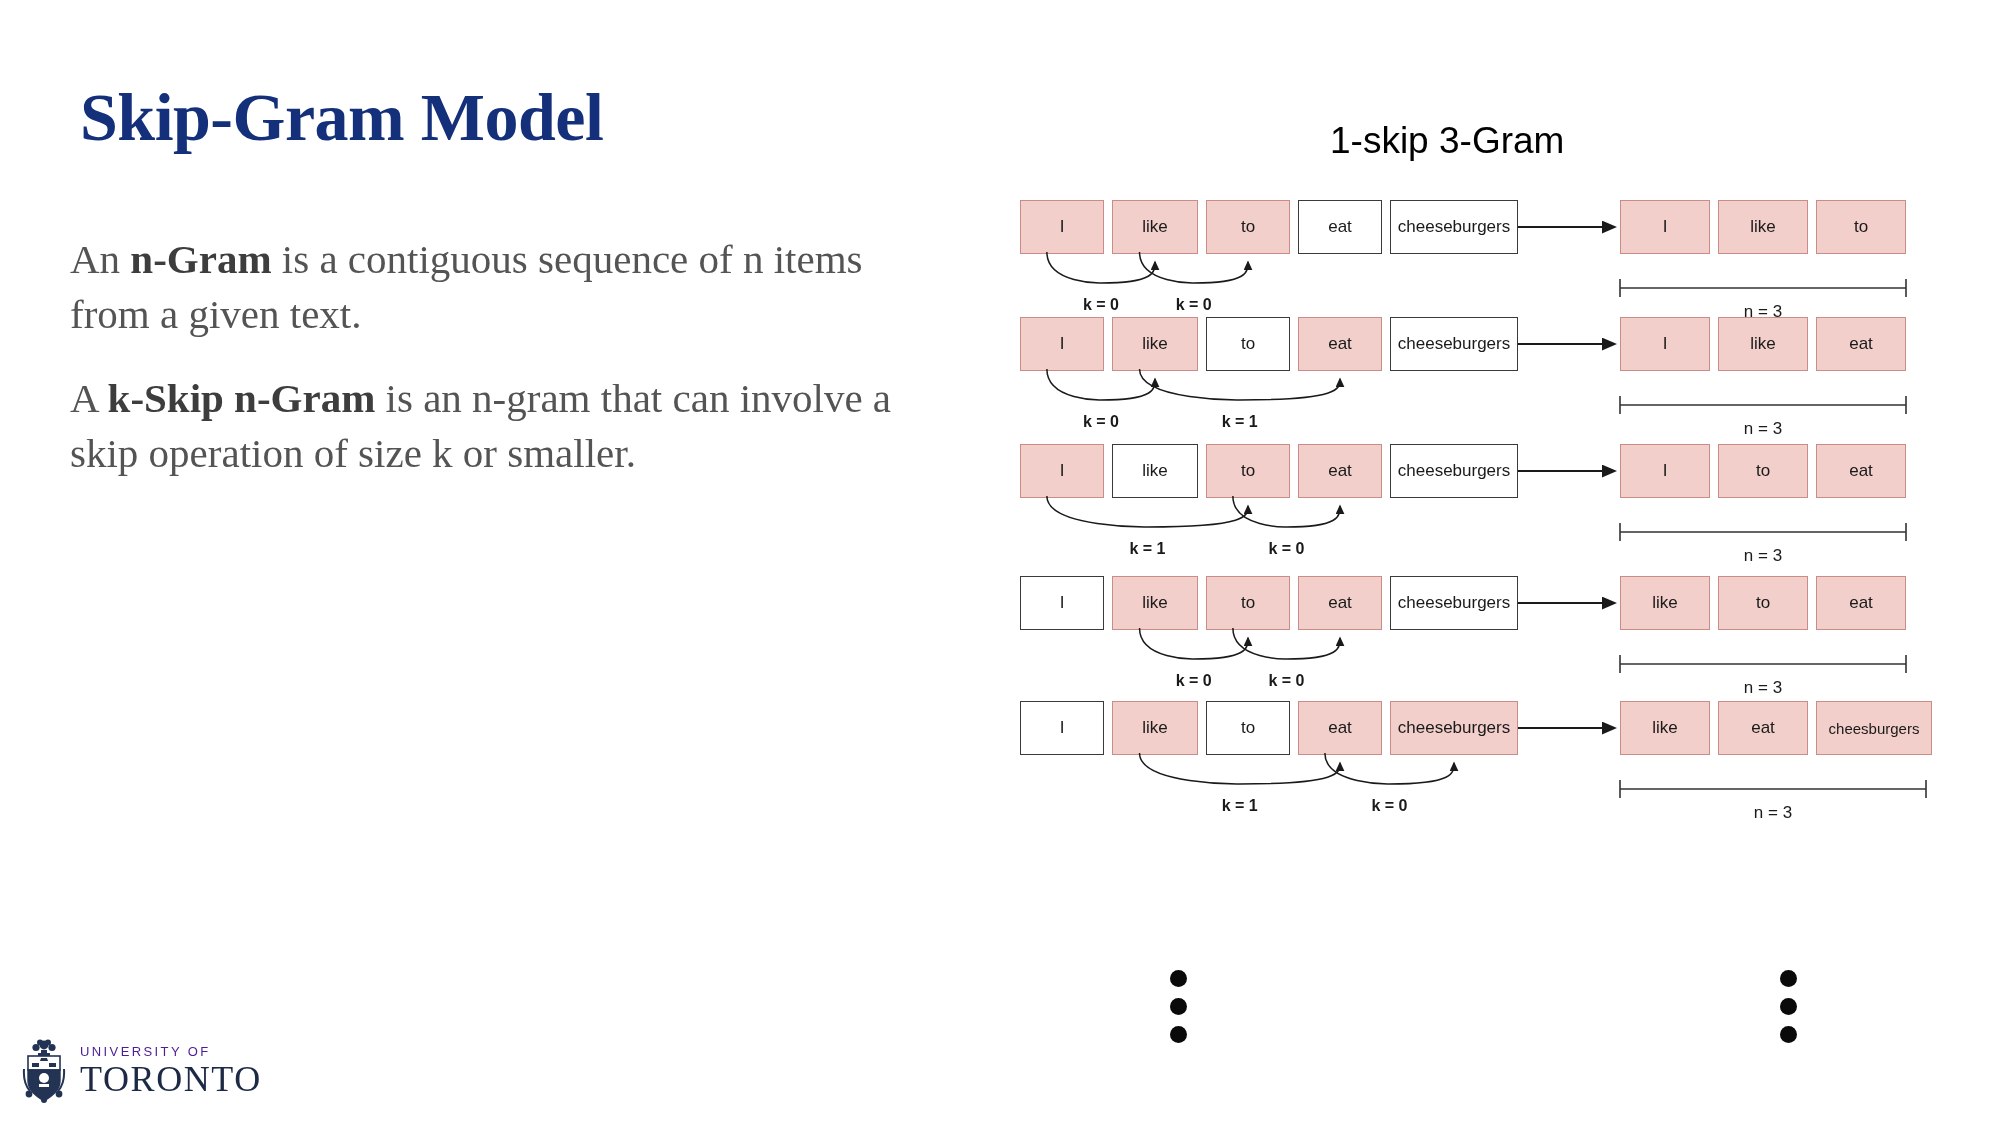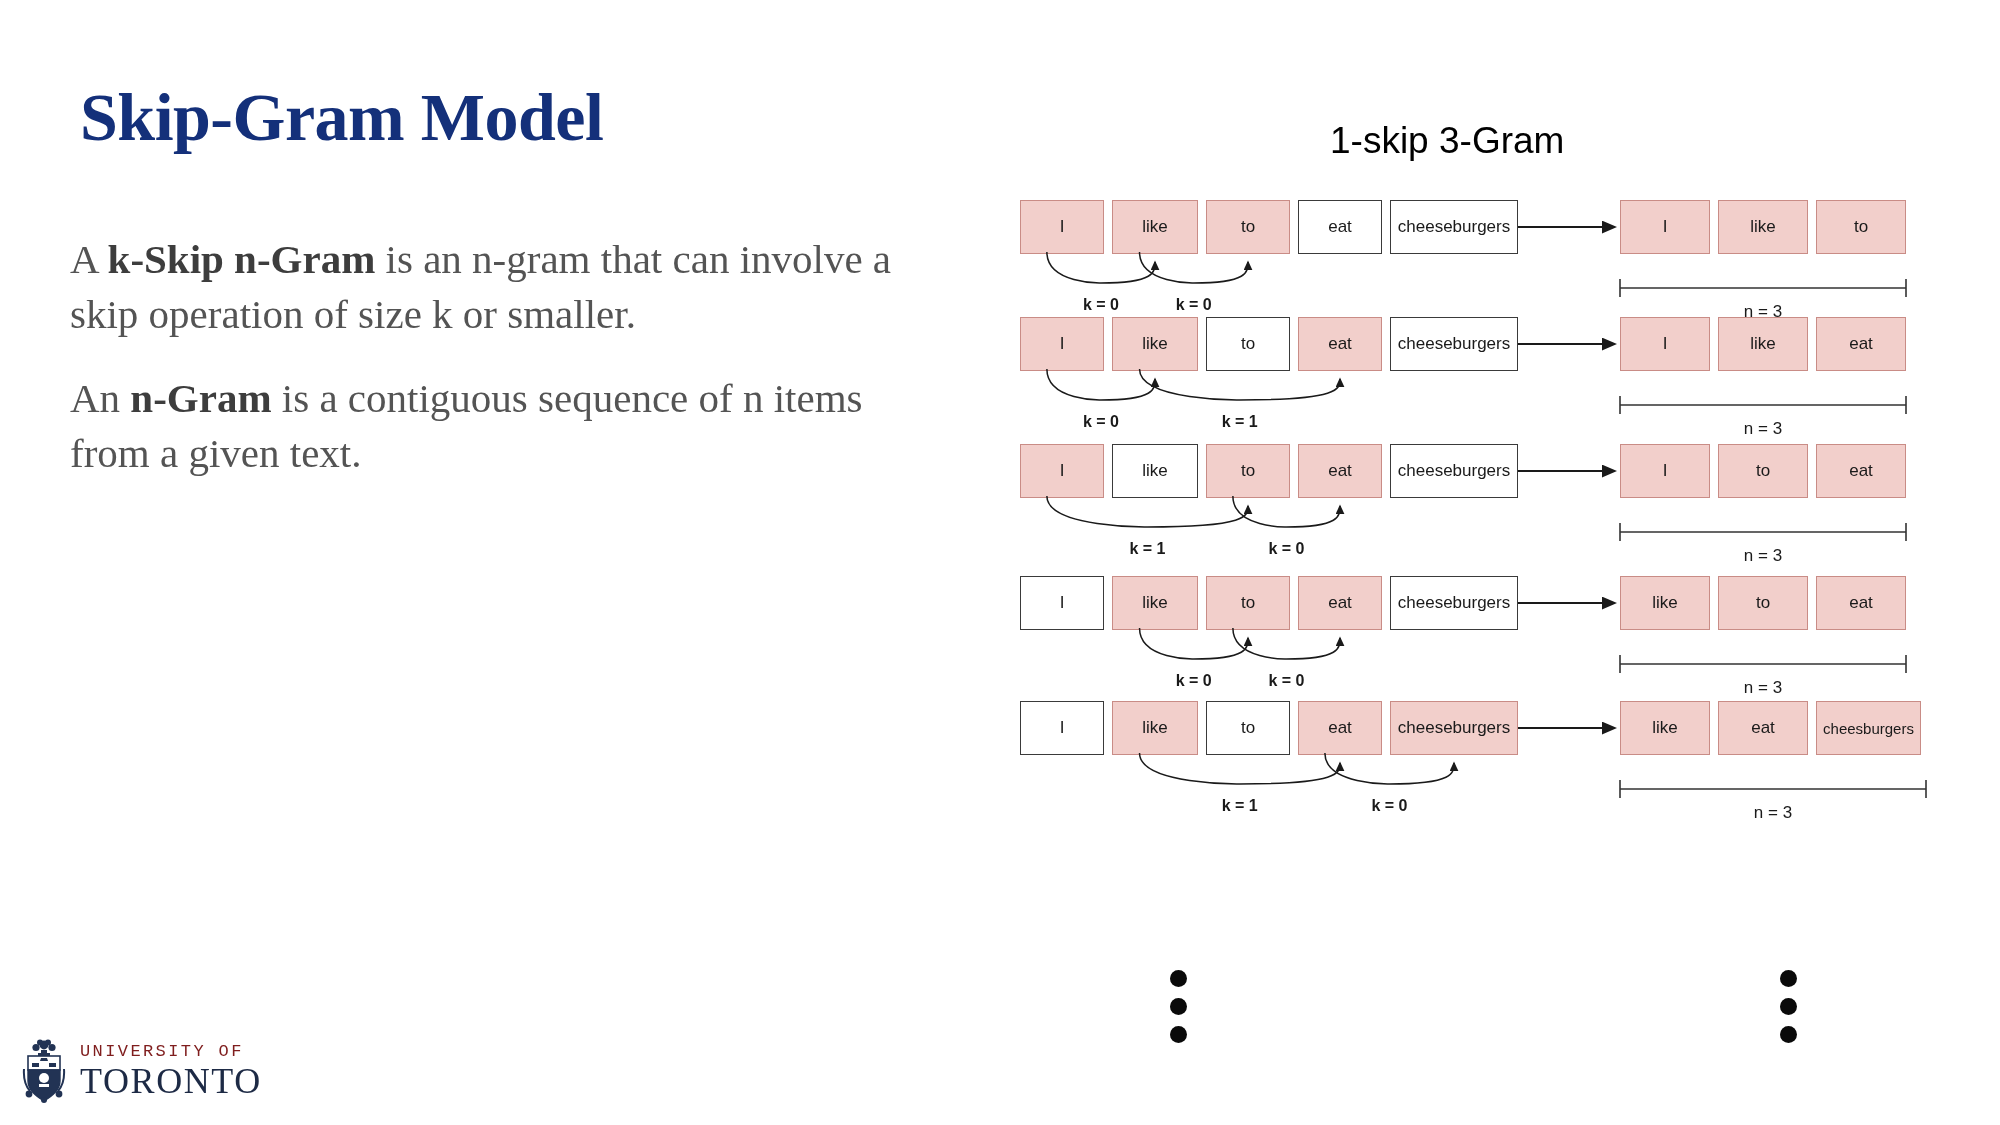--- a/index.html
+++ b/index.html
@@ -50,24 +50,24 @@
     position: absolute;
     left: 22px;
     bottom: 22px;
     display: flex;
     align-items: center;
     gap: 14px;
   }
   #uoft-crest { width: 44px; height: 64px; display: block; }
   #uoft-wordmark { line-height: 1; }
   #uoft-line1 {
-    font-family: Liberation Mono, monospace;
-    font-size: 17px;
+    font-family: Liberation Sans, sans-serif;
+    font-size: 13px;
     letter-spacing: 2.4px;
-    color: #7f1d1d;
+    color: #4c1d95;
     display: block;
     margin-bottom: 3px;
   }
   #uoft-line2 {
     font-family: "Liberation Serif", serif;
     font-size: 36px;
     letter-spacing: 1.6px;
     color: #1d2a45;
     display: block;
   }
@@ -148,22 +148,22 @@
     border-radius: 50%;
     background: #0a0a0a;
   }
 </style>
 </head>
 <body>
 
 <div id="slide-title">Skip-Gram Model</div>
 
 <div id="body-text">
+  <p class="para"><span>An </span><b>n-Gram</b><span>  is a contiguous sequence of n items from a given text.</span></p>
   <p class="para"><span>A </span><b>k-Skip n-Gram</b><span>  is an n-gram that can involve a skip operation of size k or smaller.</span></p>
-  <p class="para"><span>An </span><b>n-Gram</b><span>  is a contiguous sequence of n items from a given text.</span></p>
 </div>
 
 <div id="uoft-logo">
   <svg id="uoft-crest" viewBox="0 0 44 64">
     <g fill="#223354">
       <circle cx="22" cy="6" r="4.4"></circle>
       <circle cx="14" cy="8.5" r="3.6"></circle>
       <circle cx="30" cy="8.5" r="3.6"></circle>
       <circle cx="18" cy="3.5" r="3"></circle>
       <circle cx="26" cy="3.5" r="3"></circle>
@@ -363,21 +363,21 @@
           <defs>
             <marker id="fh4" markerWidth="8" markerHeight="8" refX="6" refY="3.2" orient="auto">
               <path d="M0,0 L7.5,3.2 L0,6.4 z" fill="#1a1a1a"></path>
             </marker>
           </defs>
           <line x1="0" y1="9" x2="96" y2="9" stroke="#1a1a1a" stroke-width="2" marker-end="url(#fh4)"></line>
         </svg>
         <div class="box-strip" style="position: absolute; left: 0px; top: 0px; width: 1000px;">
           <div class="wbox hl" style="left: 620px; width: 90px; font-size: 17px;">like</div>
           <div class="wbox hl" style="left: 718px; width: 90px; font-size: 17px;">eat</div>
-          <div class="wbox hl" style="left: 816px; width: 105px; font-size: 15px;">cheesburgers</div>
+          <div class="wbox hl" style="left: 816px; width: 116px; font-size: 15px;">cheesburgers</div>
         </div>
         <svg class="bracket" width="1000" height="24" style="top: 78px;">
           <path d="M620,1 V19 M620,10 H926 M926,1 V19" stroke="#333" stroke-width="1.6" fill="none"></path>
         </svg>
         <div class="nlabel" style="left: 773px; top: 102px;">n = 3</div>
       </div>
     </div>
 
   <div class="vdots" id="vdots-left" style="left:170px; top:850px;">
     <span></span>

